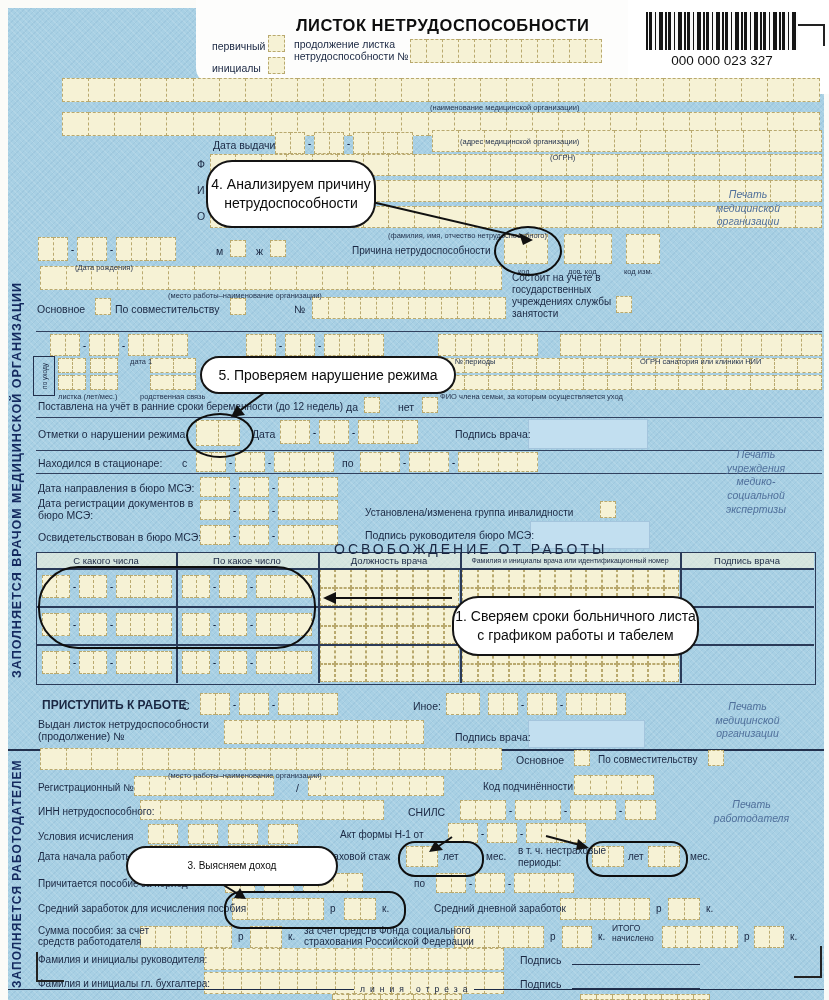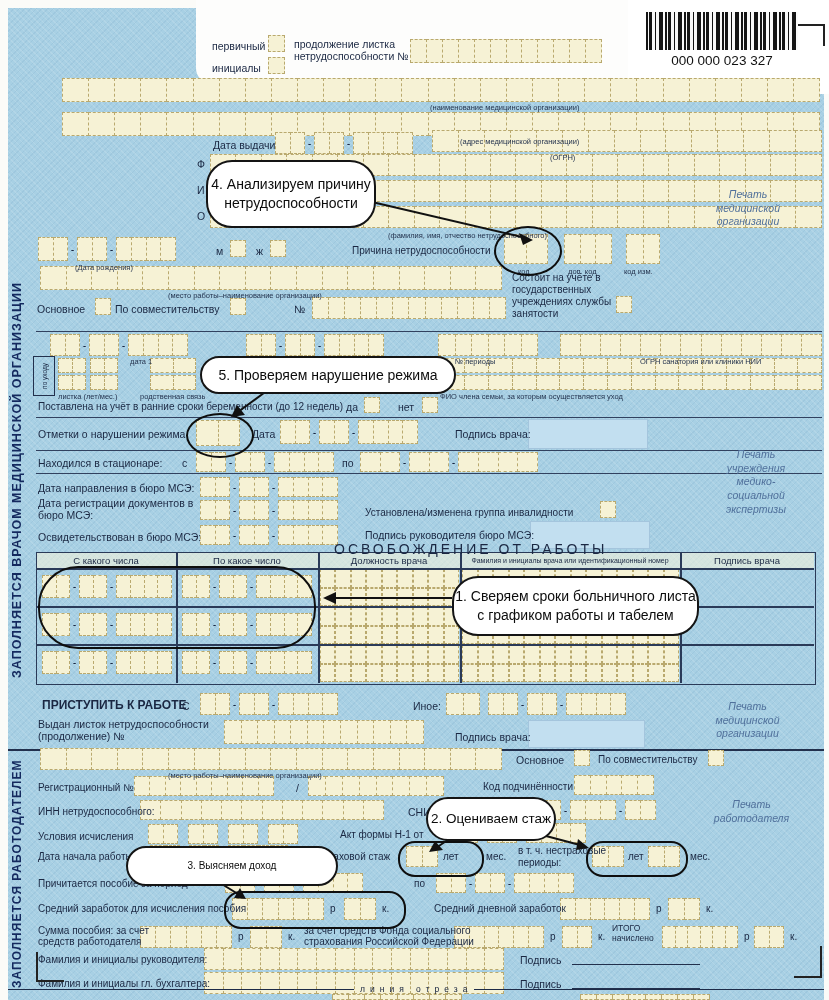--- a/index.html
+++ b/index.html
@@ -51,20 +51,21 @@
 </head>
 <body>
 
 <div id="canvas">
  <div id="sheet">
 
   <div id="titlebox"></div>
   <div id="barbox"></div>
   <div class="corner" style="left:785px;top:16px;width:30px;height:20px;border-top:2px solid #222;border-right:2px solid #222;"></div>
 
+  <div class="lb bold" style="left:288px;top:8px;font-size:16.5px;letter-spacing:.5px;color:#0e0e0e;">ЛИСТОК НЕТРУДОСПОСОБНОСТИ</div>
   <div class="lb" style="left:204px;top:32px;">первичный</div>
   <div class="cb" style="left:260px;top:27px;width:17px;height:17px;"></div>
   <div class="lb" style="left:204px;top:54px;">инициалы</div>
   <div class="cb" style="left:260px;top:49px;width:17px;height:17px;"></div>
   <div class="lb wrap" style="left:286px;top:30px;width:120px;">продолжение листка нетрудоспособности  №</div>
   <div class="cg" style="left:402px;top:31px;width:192px;height:24px;">
         <i class="cell"></i>
         <i class="cell"></i>
         <i class="cell"></i>
         <i class="cell"></i>
@@ -1359,26 +1360,23 @@
   <div class="vlab" style="left:2px;top:272px;height:400px;">ЗАПОЛНЯЕТСЯ ВРАЧОМ МЕДИЦИНСКОЙ ОРГАНИЗАЦИИ</div>
   <div class="vlab" style="left:2px;top:748px;height:236px;font-size:12px;">ЗАПОЛНЯЕТСЯ РАБОТОДАТЕЛЕМ</div>
 
   <div class="co" style="left:198px;top:152px;width:166px;height:64px;">
     <span>4. Анализируем причину</span>
     <span>нетрудоспособности</span>
   </div>
   <div class="co" style="left:192px;top:348px;width:252px;height:34px;">
     <span>5. Проверяем нарушение режима</span>
   </div>
-  <div class="co" style="left:444px;top:568px;width:243px;height:56px;">
+  <div class="co" style="left:444px;top:588px;width:243px;height:56px;">
     <span>1. Сверяем сроки больничного листа</span>
     <span>с графиком работы  и табелем</span>
-  </div>
-  <div class="co" style="left:418px;top:789px;width:126px;height:40px;font-size:13.5px;">
-    <span>2. Оцениваем стаж</span>
   </div>
   <div class="co" style="left:118px;top:838px;width:208px;height:36px;font-size:10px;">
     <span>3. Выясняем доход</span>
   </div>
  </div>
 
  <svg class="arrows" width="829" height="1000" viewBox="0 0 829 1000">
   <g stroke="#111111" stroke-width="2" fill="#111111">
     <line x1="372" y1="202" x2="522" y2="237"></line>
     <polygon points="533,240 519,233 523,245" stroke="none"></polygon>

